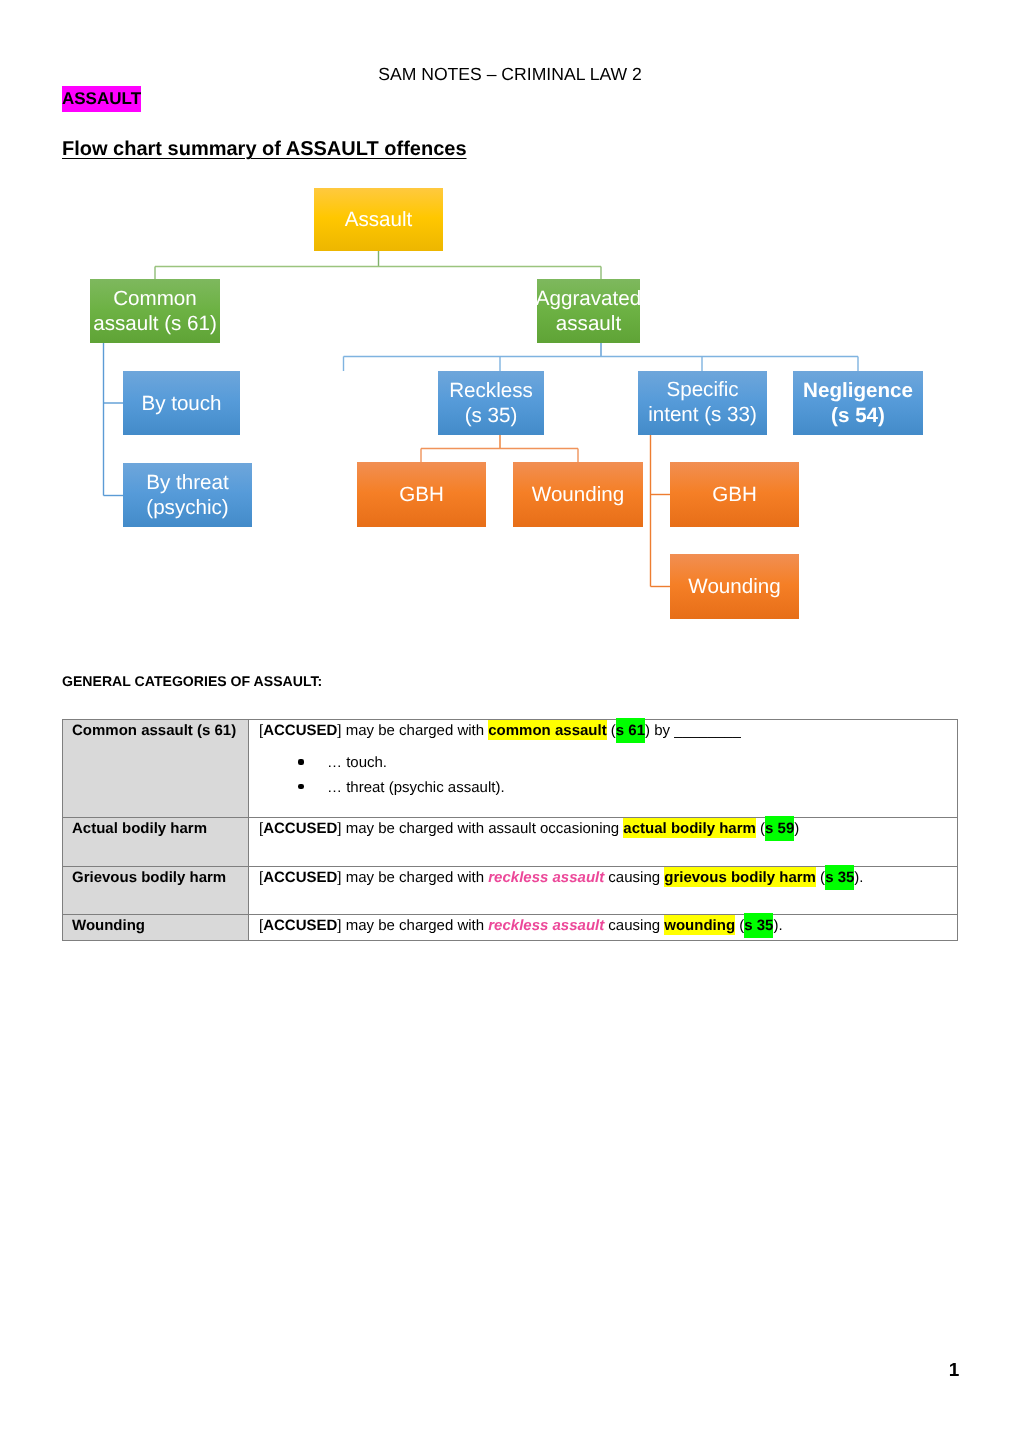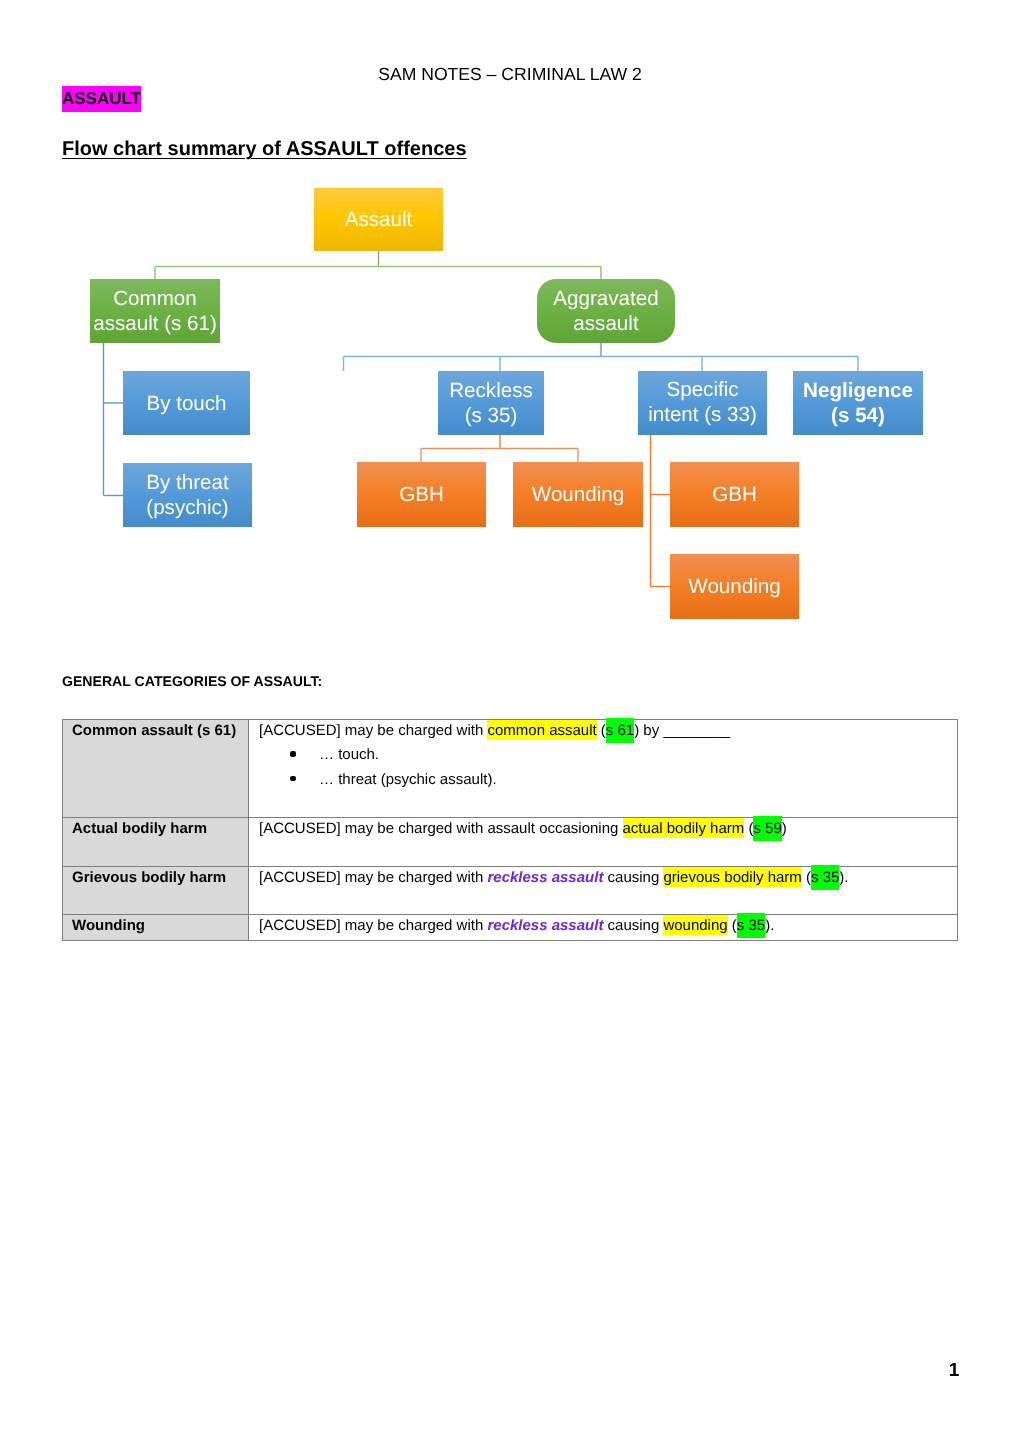--- a/index.html
+++ b/index.html
@@ -21,23 +21,23 @@
   .n-o{background:linear-gradient(180deg,#F18F53 0%,#F57F26 47%,#E76E18 100%);}
   .fc-lines{position:absolute;left:0;top:0;}
   
   table.cat{position:absolute;left:62px;top:719px;transform:translateZ(0);border-collapse:collapse;width:896px;font-size:15px;line-height:24.7px;table-layout:fixed;}
   table.cat td{border:1px solid #7F7F7F;vertical-align:top;box-sizing:border-box;}
   table.cat td.lbl{background:#D9D9D9;font-weight:bold;width:186px;padding:0 0 0 9px;line-height:21.7px;}
   table.cat td.bdy{padding:0 0 0 10px;}
   p.pl{margin:0;position:relative;top:-1.5px;}
   .hl-y{background:#FFFF00;padding:1.5px 0;}
   .hl-g{background:#00FF00;padding:4px 0;}
-  .b{font-weight:normal;}
-  .ri{font-style:italic;font-weight:bold;color:#6d28d9;}
-  ul.bl{margin:0;padding:0;list-style:none;position:relative;top:-1.5px;}
+  .b{font-weight:bold;}
+  .ri{font-style:italic;font-weight:bold;color:#ec4899;}
+  ul.bl{margin:8px;padding:0;list-style:none;position:relative;top:-1.5px;}
   ul.bl li{position:relative;padding-left:60px;}
   ul.bl li:before{content:"";position:absolute;left:31px;width:5.5px;height:5.5px;background:#000;border-radius:2.2px;top:8px;}
 </style>
 </head>
 <body>
 
 <div class="page">
   <div class="hdr">SAM NOTES – CRIMINAL LAW 2</div>
   <div class="assault-h">ASSAULT</div>
   <div class="flow-title">Flow chart summary of ASSAULT offences</div>
@@ -75,24 +75,24 @@
           <path d="M650.5,586.5 H670" stroke="#ED7D31"></path>
         </g>
       </g>
     </svg>
     <div class="node n-y" style="left:314px;top:188px;width:129px;height:63px;">
         <span>Assault</span>
       </div>
     <div class="node n-g" style="left:90px;top:279px;width:130px;height:64px;">
         <span>Common assault (s 61)</span>
       </div>
-    <div class="node n-g" style="left:537px;top:279px;width:138px;height:64px;border-radius:19px;">
+    <div class="node n-g" style="left:537px;top:279px;width:103px;height:64px;">
         <span>Aggravated assault</span>
       </div>
-    <div class="node n-b" style="left:123px;top:371px;width:127px;height:64px;">
+    <div class="node n-b" style="left:123px;top:371px;width:117px;height:64px;">
         <span>By touch</span>
       </div>
     <div class="node n-b" style="left:123px;top:463px;width:129px;height:64px;">
         <span>By threat (psychic)</span>
       </div>
     <div class="node n-b" style="left:438px;top:371px;width:106px;height:64px;">
         <span>Reckless (s 35)</span>
       </div>
     <div class="node n-b" style="left:638px;top:371px;width:129px;height:64px;padding:0 3px;">
         <span>Specific intent (s 33)</span>

